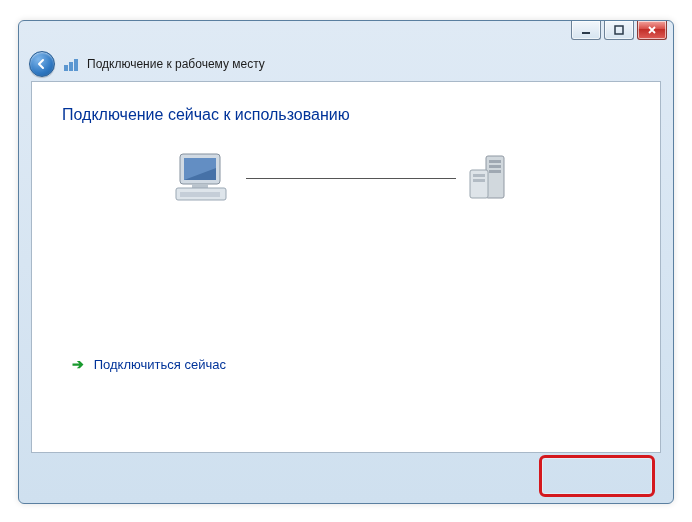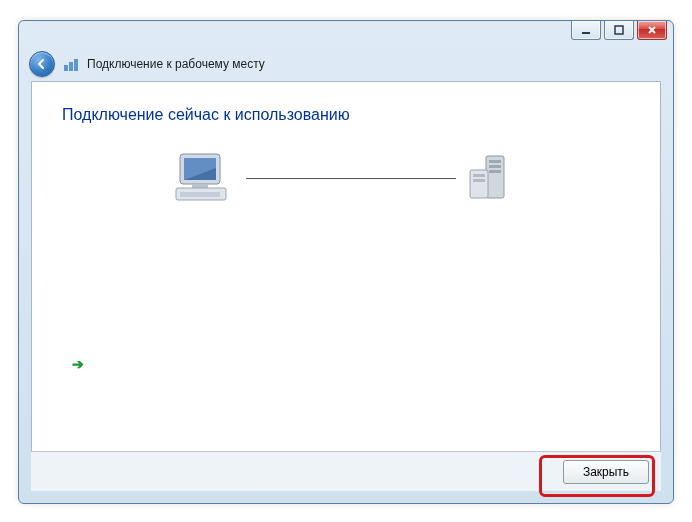--- a/index.html
+++ b/index.html
@@ -86,22 +86,20 @@
           <rect x="25" y="15" width="12" height="3" fill="#9aa4ae"></rect>
           <rect x="25" y="20" width="12" height="3" fill="#9aa4ae"></rect>
           <rect x="6" y="20" width="18" height="28" rx="2" fill="#dde3e8" stroke="#95a0aa"></rect>
           <rect x="9" y="24" width="12" height="3" fill="#aeb8c1"></rect>
           <rect x="9" y="29" width="12" height="3" fill="#aeb8c1"></rect>
         </svg>
       </div>
 
       <div class="connect-row">
         <span class="arrow-r">➔</span>
+        <span>Подключиться сейчас</span>
       </div>
     </div>
 
-    <div class="footer">
-      <button class="btn">Закрыть</button>
-    </div>
 
     <div class="hl"></div>
   </div>
 </div>
 
 </body></html>

